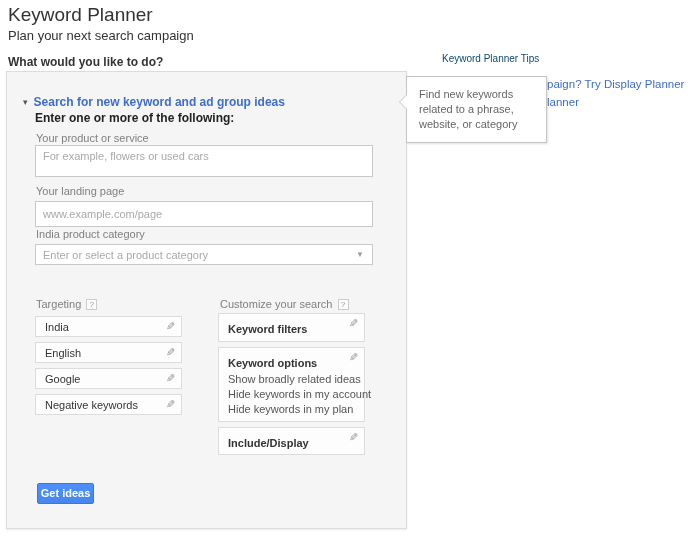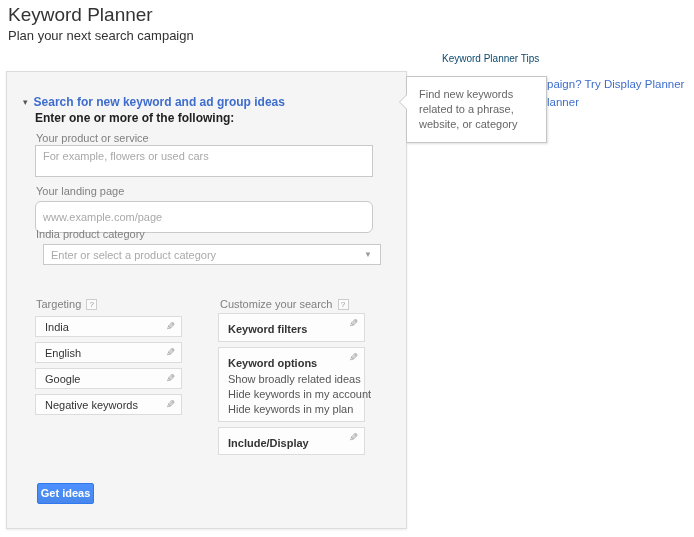--- a/index.html
+++ b/index.html
@@ -24,21 +24,21 @@
   .field-label { position: absolute; font-size: 11px; color: var(--label-gray); }
   .txt-area, .txt-input {
       position: absolute; left: 28px; width: 338px; background: #fff;
       border: 1px solid #c9c9c9; font-family: "Liberation Sans", sans-serif;
       font-size: 11px; color: #333; padding: 4px 7px; resize: none; outline: none;
   }
   .txt-area::placeholder, .txt-input::placeholder { color: var(--placeholder-gray); opacity: 1; }
 
   .select-box { position: absolute; left: 28px; width: 338px; height: 21px;
       background: #fff; border: 1px solid #c9c9c9; font-size: 11px;
-      color: var(--placeholder-gray); padding: 4px 7px; cursor: pointer; margin-left: 8px; }
+      color: var(--placeholder-gray); padding: 4px 7px; cursor: pointer; }
   .select-arrow { position: absolute; right: 8px; top: 5px; font-size: 8px; color: #9a9a9a; }
 
   .group-label { font-size: 11px; color: var(--label-gray); position: absolute; }
   .help-icon { display: inline-block; width: 11px; height: 11px; line-height: 10px;
       border: 1px solid #ccc; background: #fbfbfb; color: #999; font-size: 8px;
       text-align: center; margin-left: 5px; vertical-align: 1px; cursor: pointer; }
 
   .t-row { position: absolute; left: 28px; width: 147px; height: 21px;
       background: #fdfdfd; border: 1px solid #dcdcdc; cursor: pointer; }
   .t-row .row-label { position: absolute; left: 9px; top: 4px; font-size: 11px; color: #333; }
@@ -69,34 +69,35 @@
   .tooltip .arrow-fill { position: absolute; left: -7px; top: 18px; width: 0; height: 0;
       border-top: 7px solid transparent; border-bottom: 7px solid transparent; border-right: 7px solid #fff; }
 </style>
 </head>
 <body>
 
 <div class="stage">
 
   <div class="page-title">Keyword Planner</div>
   <div class="page-subtitle">Plan your next search campaign</div>
+  <div class="question">What would you like to do?</div>
 
   <div class="panel">
 
     <div class="expander">
       <span class="tri">▾</span><span class="exp-label">Search for new keyword and ad group ideas</span>
     </div>
 
     <div class="enter-label">Enter one or more of the following:</div>
 
     <div class="field-label" style="left:29px; top:60px;">Your product or service</div>
     <textarea class="txt-area" style="top: 73px; height: 32px;" placeholder="For example, flowers or used cars"></textarea>
 
     <div class="field-label" style="left:29px; top:113px;text-align:center;">Your landing page</div>
-    <input class="txt-input" style="top: 129px; height: 32px; border-radius: 6px;" placeholder="www.example.com/page">
+    <input class="txt-input" style="top: 129px; height: 26px;" placeholder="www.example.com/page">
 
     <div class="field-label" style="left:29px; top:156px;">India product category</div>
     <div class="select-box" style="top:172px;">
       <span>Enter or select a product category</span>
       <span class="select-arrow">▼</span>
     </div>
 
     <div class="group-label" style="left:29px; top:226px;">
       <span>Targeting</span><span class="help-icon">?</span>
     </div>

